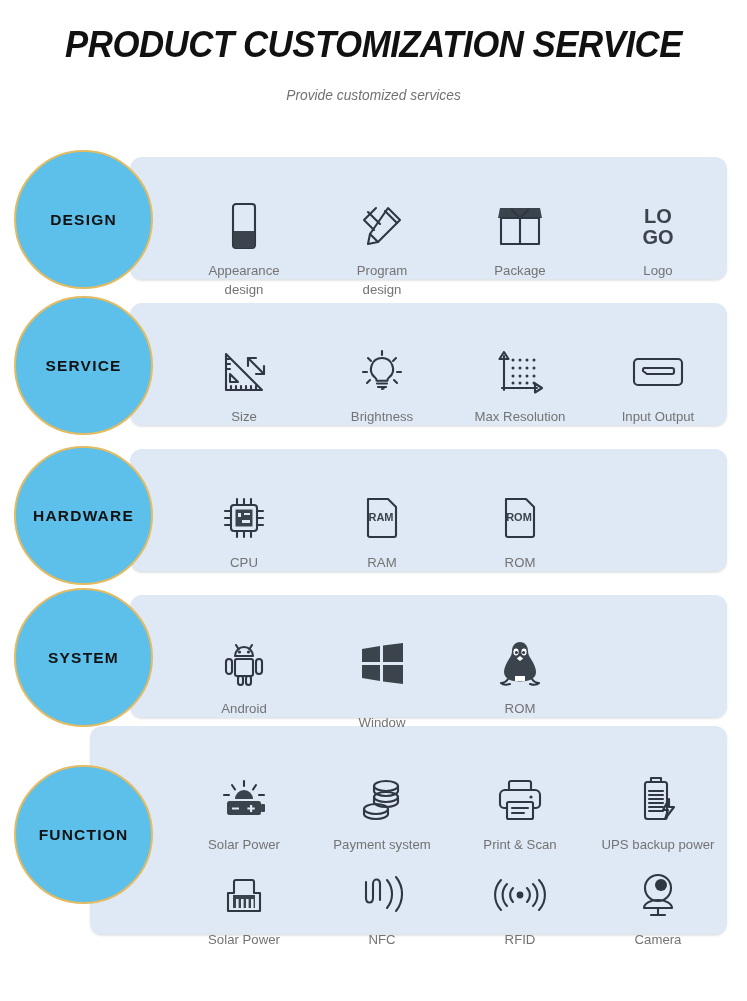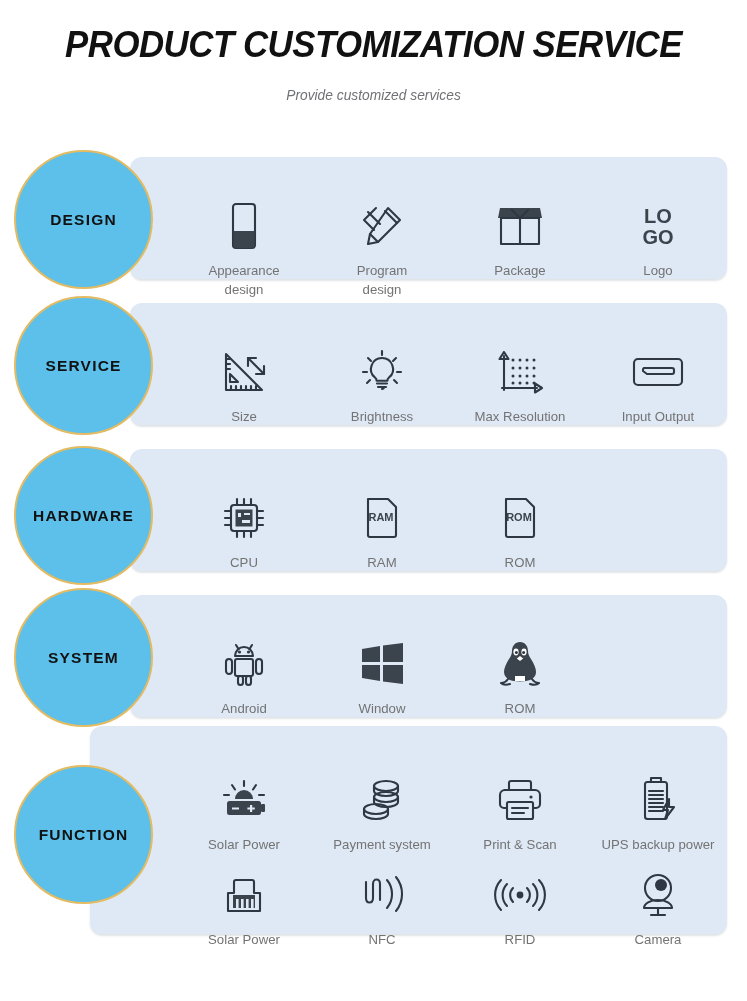--- a/index.html
+++ b/index.html
@@ -328,21 +328,21 @@
             <rect class="ink" x="14" y="19" width="18" height="17" rx="2"></rect>
             <rect class="ink" x="5" y="19" width="6" height="15" rx="3"></rect>
             <rect class="ink" x="35" y="19" width="6" height="15" rx="3"></rect>
             <rect class="ink" x="17" y="36" width="5" height="9" rx="2.5"></rect>
             <rect class="ink" x="25" y="36" width="5" height="9" rx="2.5"></rect>
           </svg>
         </div>
         <div class="item-label">Android</div>
       </div>
 
-      <div class="item" style="width:138px;">
+      <div class="item" style="width:138px;gap:14px;">
         <div class="icon-box">
           <svg width="48" height="46" viewBox="0 0 48 46">
             <path class="ink-fill" d="M4 8 L22 5 V21 H4 Z"></path>
             <path class="ink-fill" d="M25 4.6 L45 2 V21 H25 Z"></path>
             <path class="ink-fill" d="M4 24 H22 V40 L4 37 Z"></path>
             <path class="ink-fill" d="M25 24 H45 V43 L25 40.4 Z"></path>
           </svg>
         </div>
         <div class="item-label">Window</div>
       </div>

